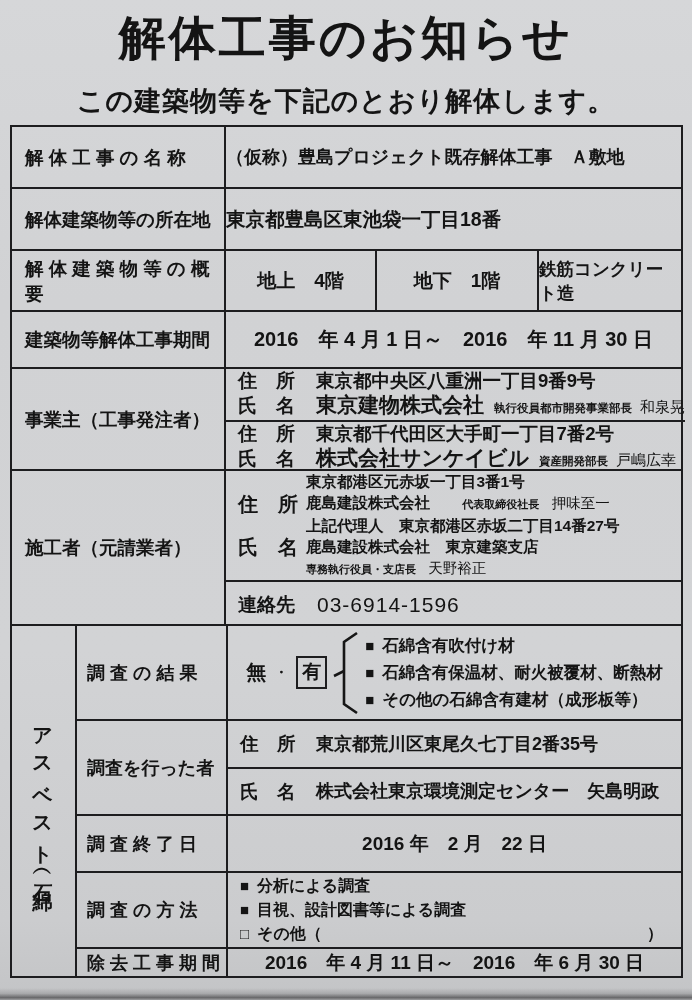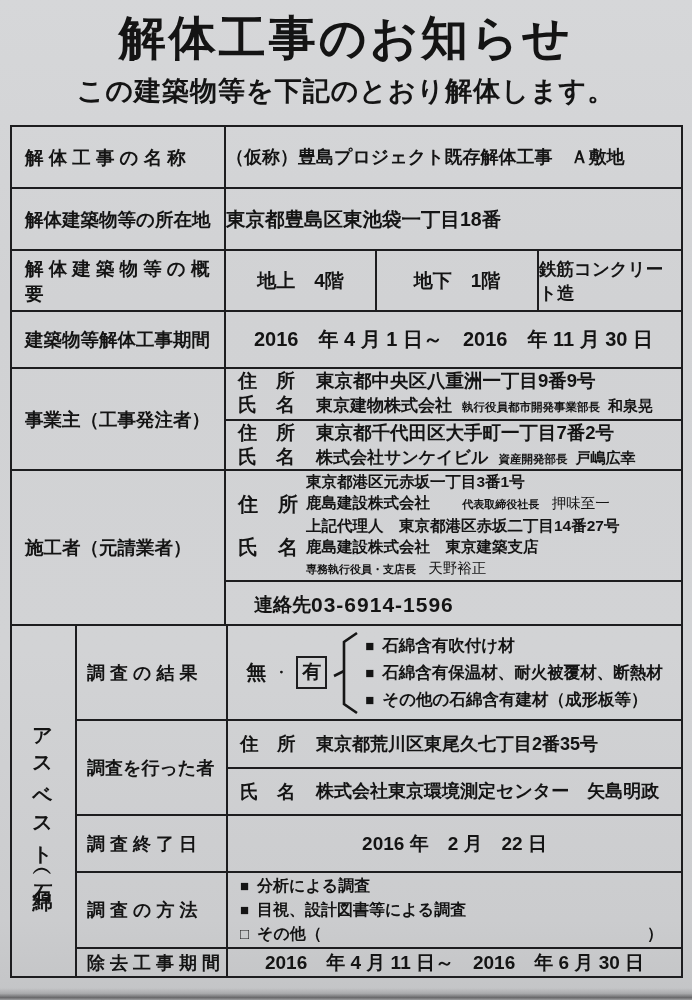--- a/index.html
+++ b/index.html
@@ -13,21 +13,21 @@
   .board {
     position:relative; width:692px; height:1000px;
     background:linear-gradient(180deg,#d6d7d9 0%,#d1d2d4 30%,#d2d3d5 65%,#cbccce 92%,#c3c4c6 100%);
   }
   .bottom-edge {
     position:absolute; left:0; right:0; bottom:0; height:12px;
     background:linear-gradient(180deg,rgba(0,0,0,0) 0%,rgba(50,50,52,0.18) 45%,rgba(30,30,32,0.55) 80%,rgba(90,90,92,0.35) 100%);
   }
   .hdr { padding-top:12px; text-align:center; }
   .title { font-size:47px; font-weight:800; letter-spacing:3px; line-height:1.1; }
-  .subtitle { font-size:27px; font-weight:800; margin-top:9px; letter-spacing:1px; }
+  .subtitle { font-size:27px; font-weight:800; margin-top:19px; letter-spacing:1px; }
 
   .tbl {
     position:absolute; left:10px; top:125px; width:673px; height:853px;
     border:2px solid #1d1d1f; display:flex; flex-direction:column;
     font-weight:700;
   }
   .tr { display:flex; border-top:2px solid #1d1d1f; min-height:0; }
   .tr:first-child { border-top:none; }
   .lc {
     width:212px; flex:0 0 212px; display:flex; align-items:center;
@@ -40,35 +40,35 @@
   .c3 { display:flex; align-items:center; justify-content:center; border-left:2px solid #1d1d1f; font-size:19px; font-weight:800; }
   .c3a { flex:0 0 151px; } .c3b { flex:0 0 162px; } .c3c { flex:1; font-size:17.5px; }
 
   
   .owner-col { flex:1; border-left:2px solid #1d1d1f; display:flex; flex-direction:column; }
   .owner-entry { flex:1; display:flex; flex-direction:column; justify-content:center; padding-left:12px; }
   .owner-entry + .owner-entry { border-top:2px solid #1d1d1f; }
   .oline { display:flex; align-items:baseline; line-height:24px; white-space:nowrap; }
   .hn { font-size:19px; font-weight:800; width:78px; flex:0 0 78px; }
   .addr { font-size:18.5px; font-weight:800; }
-  .comp { font-size:17px; font-weight:800;font-family:Liberation Serif, serif; }
+  .comp { font-size:21px; font-weight:800;font-family:Liberation Serif, serif; }
   .small { font-size:11.5px; font-weight:800; margin-left:10px; }
-  .person { font-size:15px; font-weight:700; margin-left:8px; }
+  .person { font-size:15px; font-weight:400; margin-left:8px; }
 
   
   .contr-col { flex:1; border-left:2px solid #1d1d1f; display:flex; flex-direction:column; }
   .contr-block { flex:1; display:flex; align-items:center; }
   .hn-col { width:80px; flex:0 0 80px; display:flex; flex-direction:column; gap:16px; padding-left:12px; font-size:20px; font-weight:800; }
   .contr-lines { flex:1; display:flex; flex-direction:column; line-height:21px; white-space:nowrap; }
   .cl { font-size:15.5px; font-weight:800; }
   .cl .small { font-size:11px; margin-left:28px; }
   .cl .cperson { font-size:14.5px; margin-left:8px; font-weight:400; }
-  .contact-row { flex:0 0 47px; border-top:2px solid #1d1d1f; display:flex; align-items:center; padding-left:28px; }
+  .contact-row { flex:0 0 47px; border-top:2px solid #1d1d1f; display:flex; align-items:center; padding-left:12px; }
   .contact-label { font-size:19px; font-weight:800; }
-  .contact-value { font-size:21px; font-weight:700; letter-spacing:1px; }
+  .contact-value { font-size:21px; font-weight:400; margin-left:22px; letter-spacing:1px; }
 
   
   .asb { flex:1; display:flex; }
   .vcell { width:63px; flex:0 0 63px; display:flex; align-items:center; justify-content:center; }
   .vtext { writing-mode:vertical-rl; text-orientation:mixed; font-size:20px; font-weight:800; letter-spacing:7px; }
   .asb-col { flex:1; border-left:2px solid #1d1d1f; display:flex; flex-direction:column; }
   .asb-row { display:flex; border-top:2px solid #1d1d1f; min-height:0; }
   .asb-row:first-child { border-top:none; }
   .al { width:149px; flex:0 0 149px; display:flex; align-items:center; padding-left:10px; font-size:18px; font-weight:800; }
   .av { flex:1; border-left:2px solid #1d1d1f; display:flex; align-items:center; min-width:0; }

